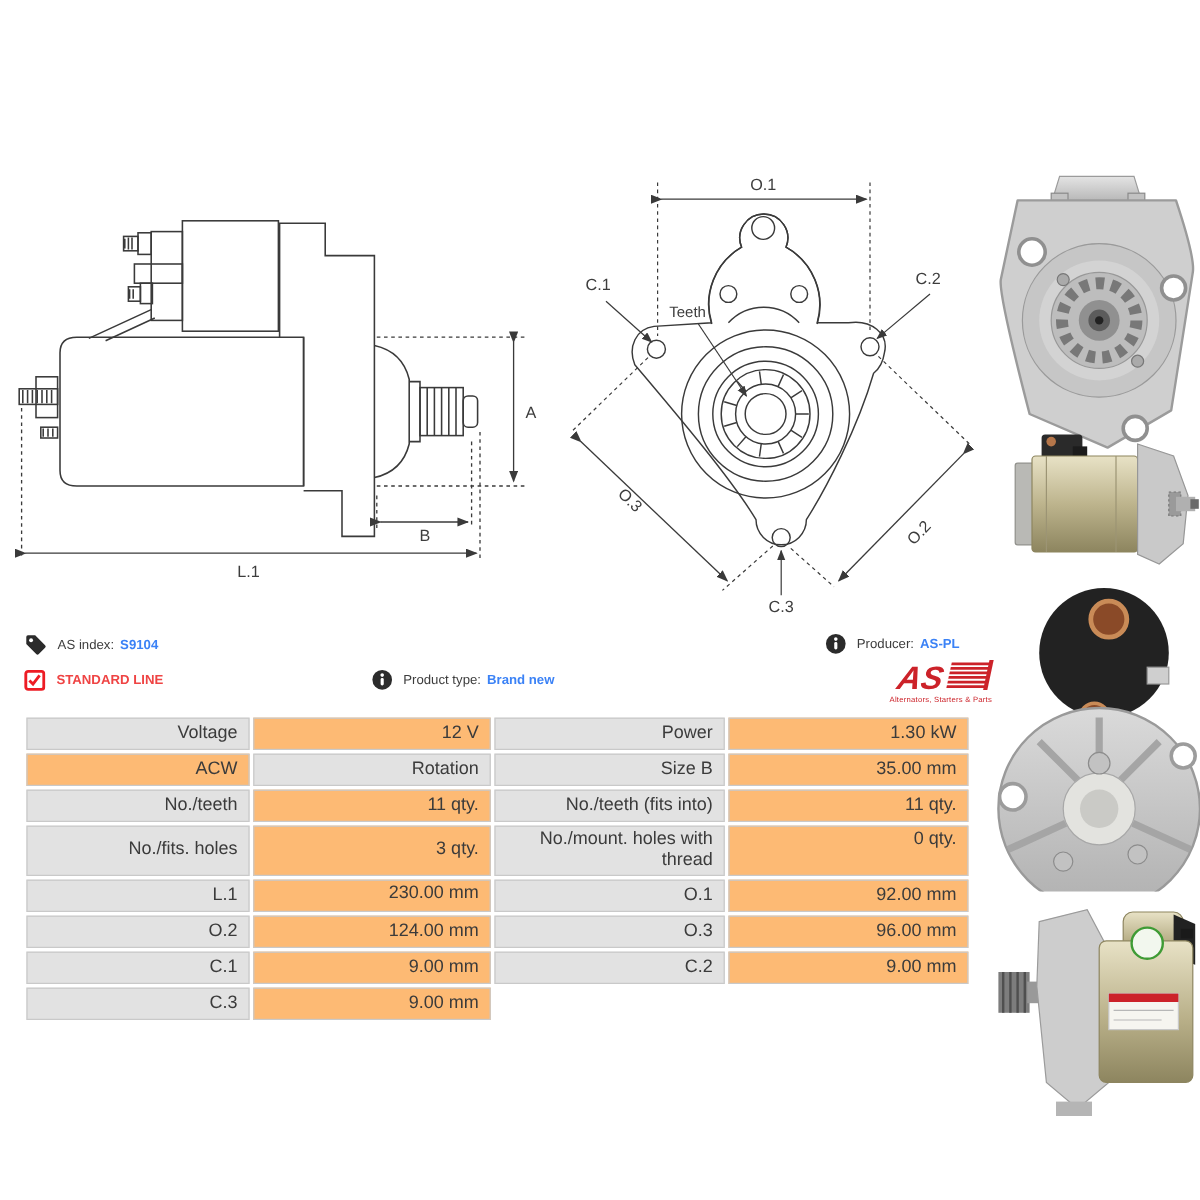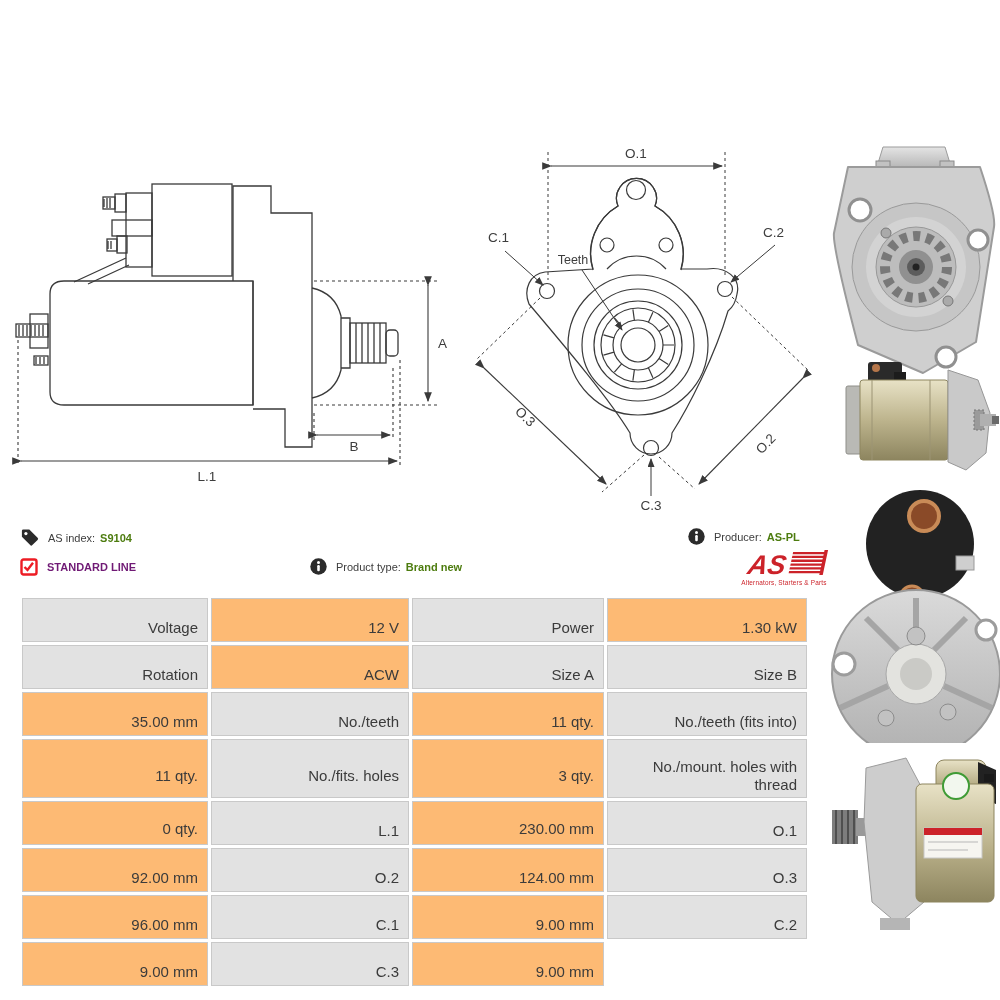--- a/index.html
+++ b/index.html
@@ -2,29 +2,29 @@
 <html><head>
 <meta charset="utf-8">
 <style>
   html,body{margin:0;padding:0;background:#fff;}
   #page{position:relative;width:1000px;height:1000px;background:#fff;overflow:hidden;
         font-family:"Liberation Sans",sans-serif;color:#3c3c3c;}
   svg text{font-family:"Liberation Sans",sans-serif;}
   .abs{position:absolute;}
   
   .info-item{position:absolute;display:flex;align-items:center;gap:9px;font-size:11px;color:#3d3d3d;white-space:nowrap;}
-  .info-item .b{font-weight:700;color:#4d7c0f;}
-  .red{color:#701a75;font-weight:700;}
+  .info-item .b{font-weight:700;color:#3b82f6;}
+  .red{color:#ef4444;font-weight:700;}
   .icn{display:inline-block;flex:0 0 auto;}
   
   .spec-table{position:absolute;left:22px;top:598px;width:786px;
       display:grid;grid-template-columns:186px 198px 192px 200px;
       column-gap:3px;row-gap:3px;font-size:15px;}
   .cell{border:1px solid #c9c9c9;display:flex;align-items:center;justify-content:flex-end;
-        text-align:right;padding:18px 9px 3px 6px;min-height:21px;line-height:18px;color:#3b3b3b;}
+        text-align:right;padding:1px 9px 3px 6px;min-height:21px;line-height:18px;color:#3b3b3b;}
   .tl{background:#e2e2e2;}
   .tv{background:#fdba74;}
 </style>
 </head>
 <body>
 
 <div id="page">
 
   <svg class="abs" style="left:0;top:118px" width="460" height="385" viewBox="0 0 460 385">
     <defs>
@@ -298,23 +298,22 @@
     </g>
     <text x="46" y="37" font-size="6.4" fill="#cc2229" text-anchor="middle" letter-spacing="0.2">Alternators, Starters &amp; Parts</text>
   </svg>
 
   <div class="spec-table">
     <div class="cell tl">Voltage</div>
     <div class="cell tv">12 V</div>
     <div class="cell tl">Power</div>
     <div class="cell tv">1.30 kW</div>
 
+    <div class="cell tv">ACW</div>
     <div class="cell tl">Rotation</div>
-    <div class="cell tv">ACW</div>
-    <div class="cell tl">Size A</div>
 
     <div class="cell tl">Size B</div>
     <div class="cell tv">35.00 mm</div>
     <div class="cell tl">No./teeth</div>
     <div class="cell tv">11 qty.</div>
 
     <div class="cell tl">No./teeth (fits into)</div>
     <div class="cell tv">11 qty.</div>
     <div class="cell tl">No./fits. holes</div>
     <div class="cell tv">3 qty.</div>

